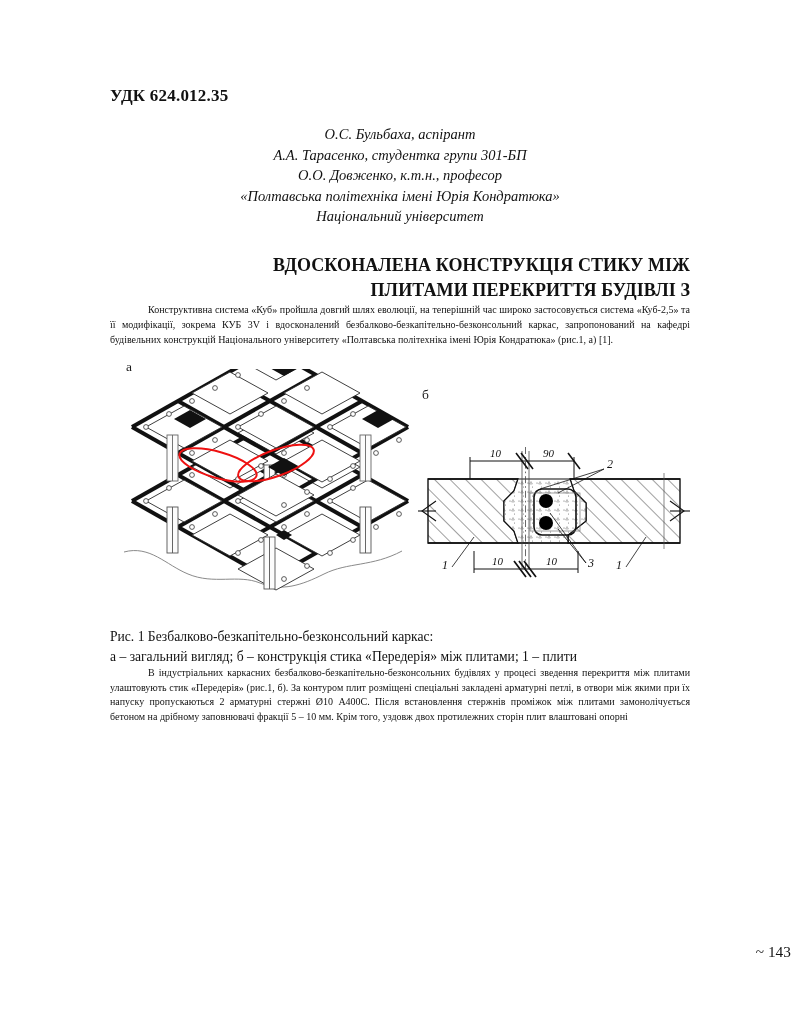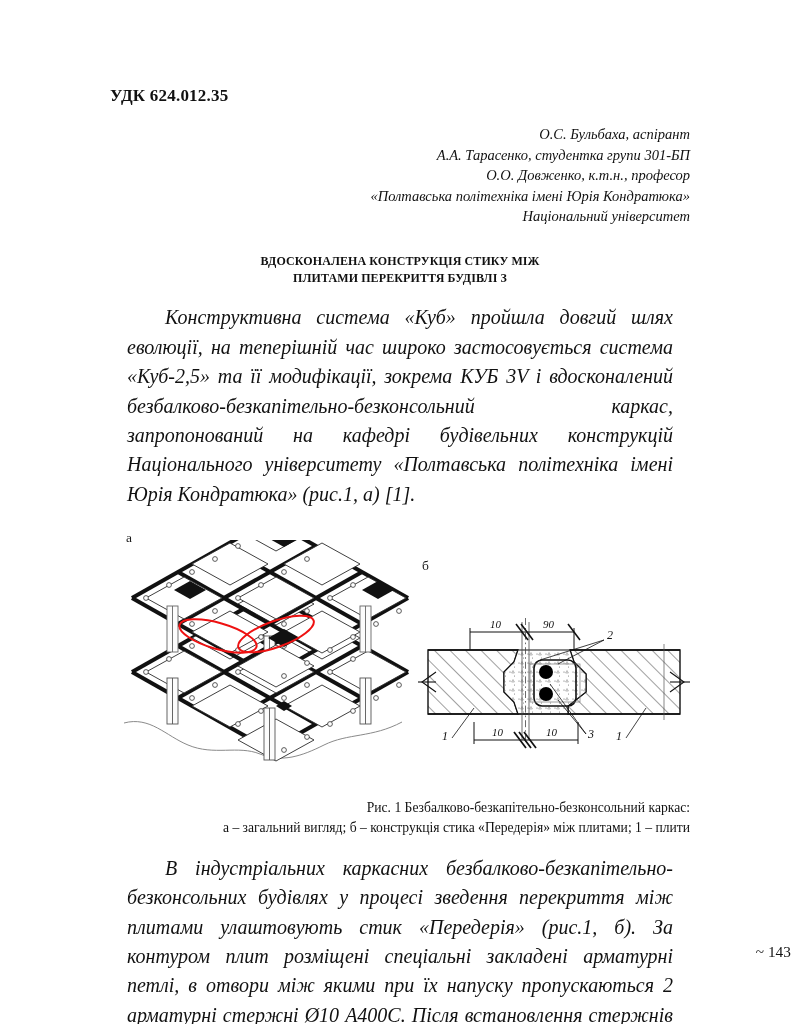--- a/index.html
+++ b/index.html
@@ -28,48 +28,47 @@
 
   
   .udk {
     margin-top: 86px;
     font-size: 17px;
     font-weight: bold;
     letter-spacing: 0.2px;
   }
   .authors {
     margin-top: 18px;
-    text-align: right;
+    text-align: center;
     font-style: italic;
     font-size: 14.5px;
     line-height: 1.42;
   }
   .authors div { white-space: nowrap; }
 
   
   .title {
     margin-top: 26px;
-    text-align: center;
+    text-align: right;
     font-weight: bold;
-    font-size: 12px;
+    font-size: 18px;
     line-height: 1.4;
     letter-spacing: 0.1px;
   }
   .title div { white-space: nowrap; }
 
   
   p.body-par {
-    margin: 17px;
+    margin: 0;
     text-align: justify;
     text-align-last: left;
-    font-size: 20px;
+    font-size: 10px;
     line-height: 1.47;
     text-indent: 38px;
     hyphens: none;
-    font-style: italic;
   }
   .par-top { margin-top: 20px; }
   .par-bottom { margin-top: 17px; }
 
   
   .figure {
     position: relative;
     margin-top: 8px;
     width: 580px;
     height: 268px;
@@ -93,21 +92,21 @@
   .sec-wrap {
     position: absolute;
     left: 308px;
     top: 62px;
     width: 272px;
     height: 185px;
   }
 
   .caption {
     margin-top: 4px;
-    text-align: right;
+    text-align: left;
     font-size: 13.6px;
     line-height: 1.42;
   }
   .caption div { white-space: nowrap; }
 
   
   .page-number {
     position: absolute;
     left: 0;
     right: 0;

